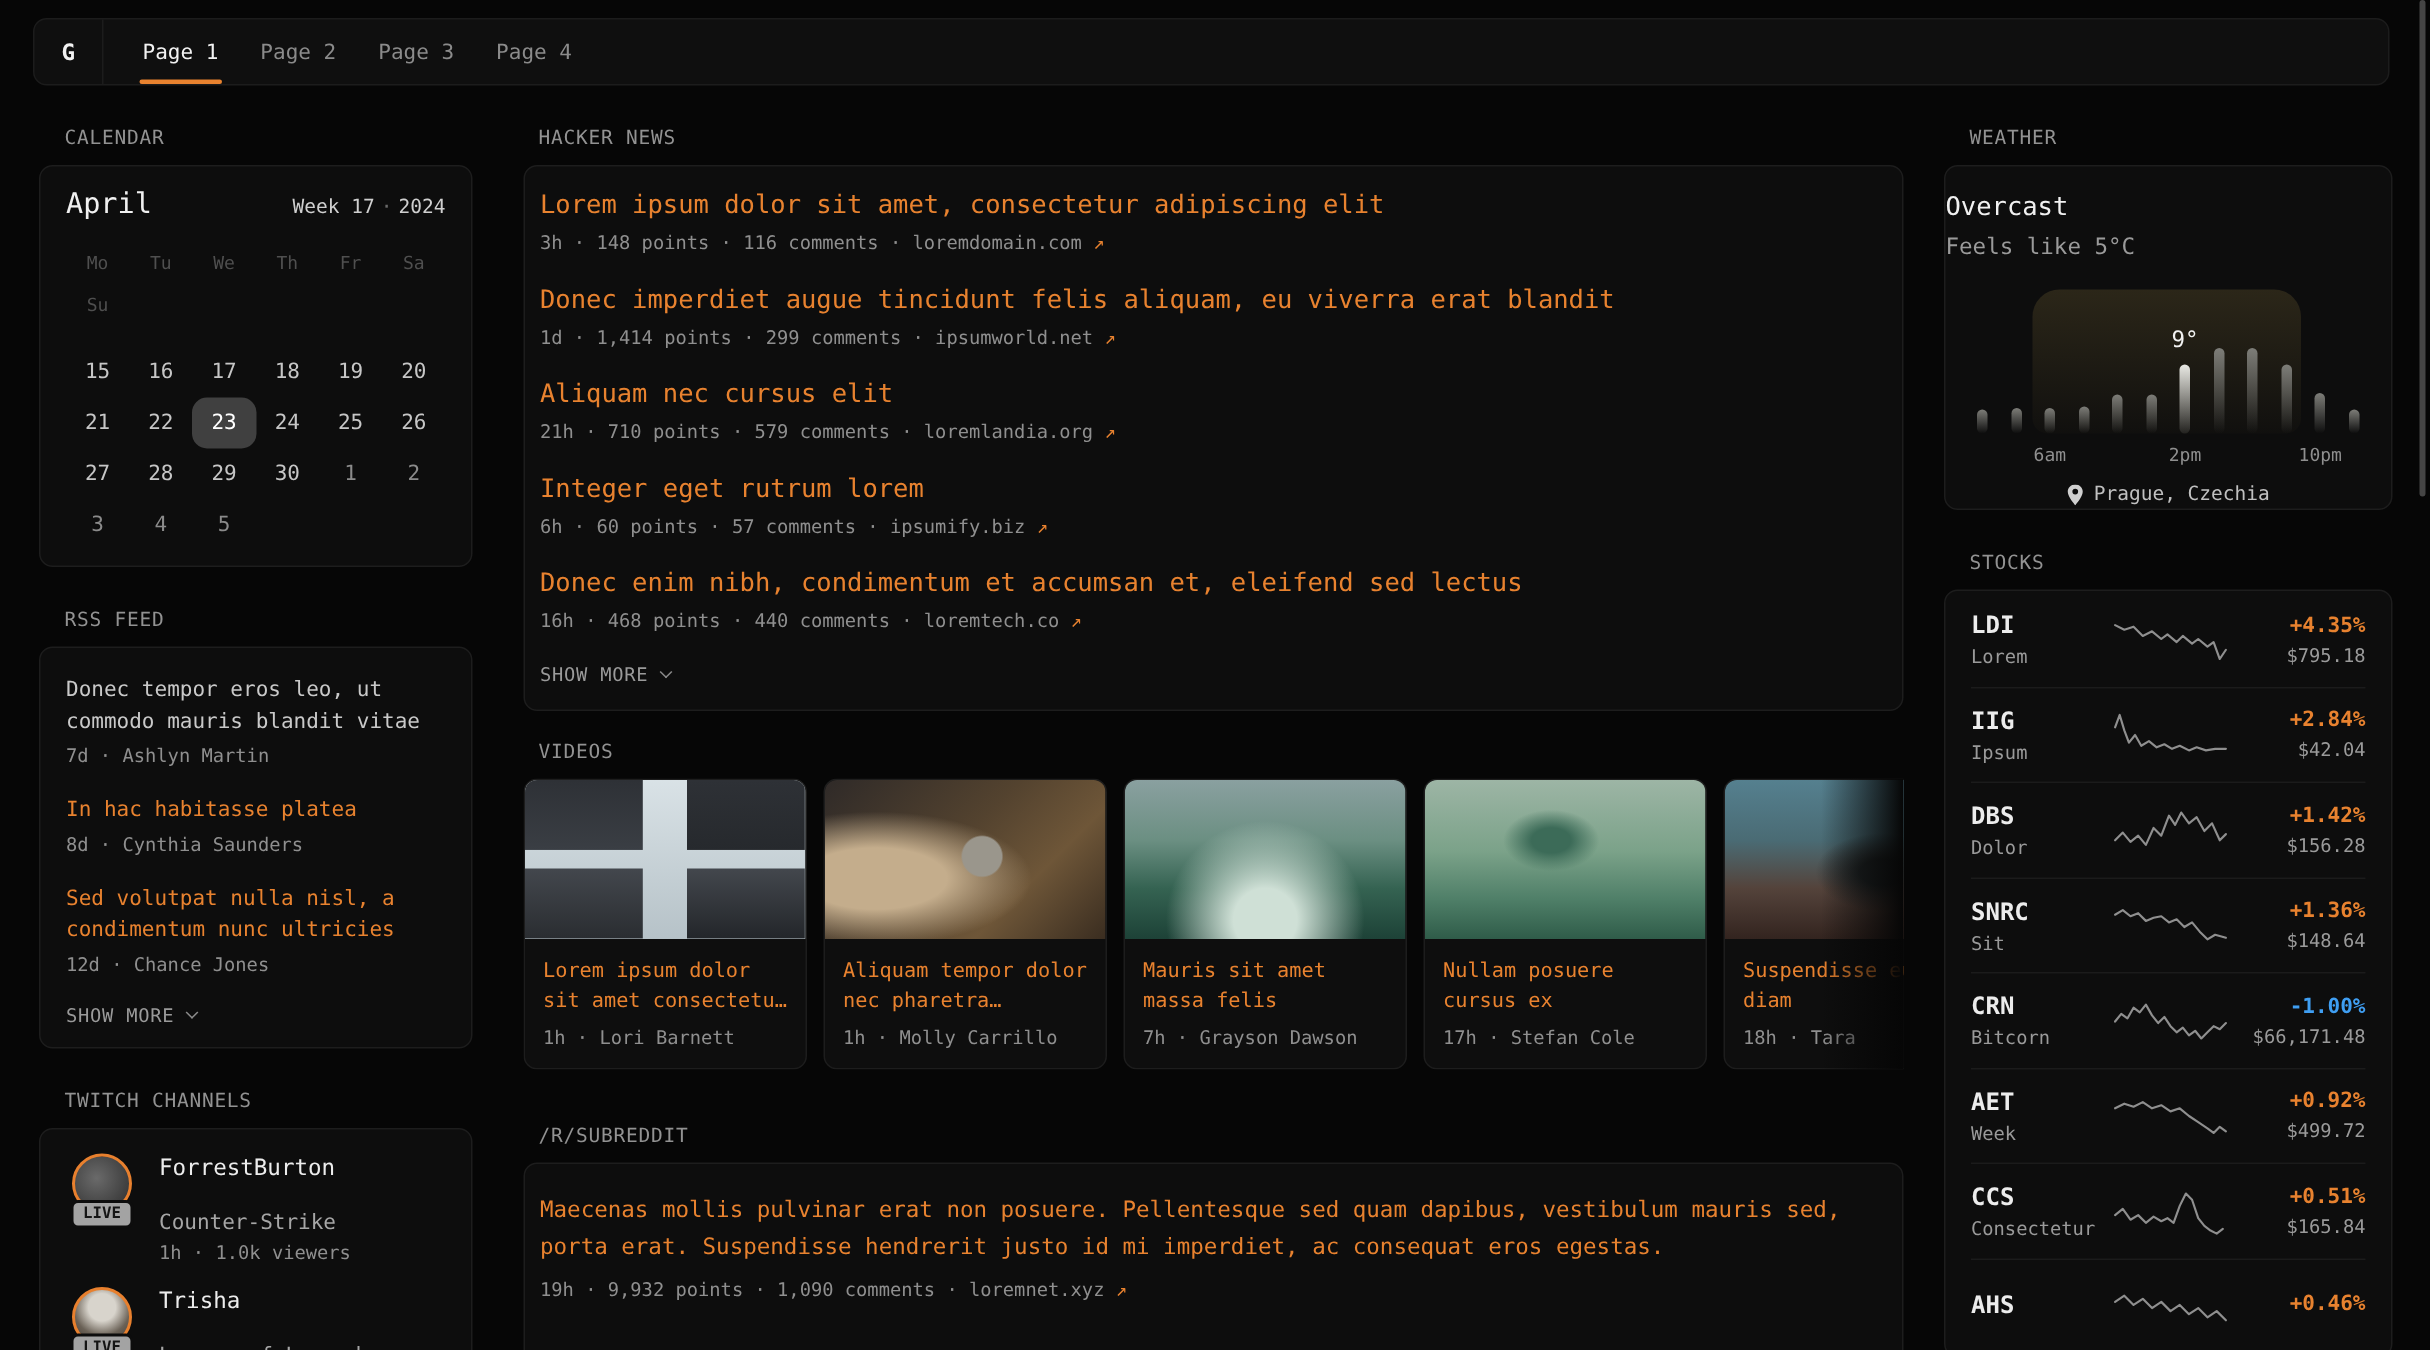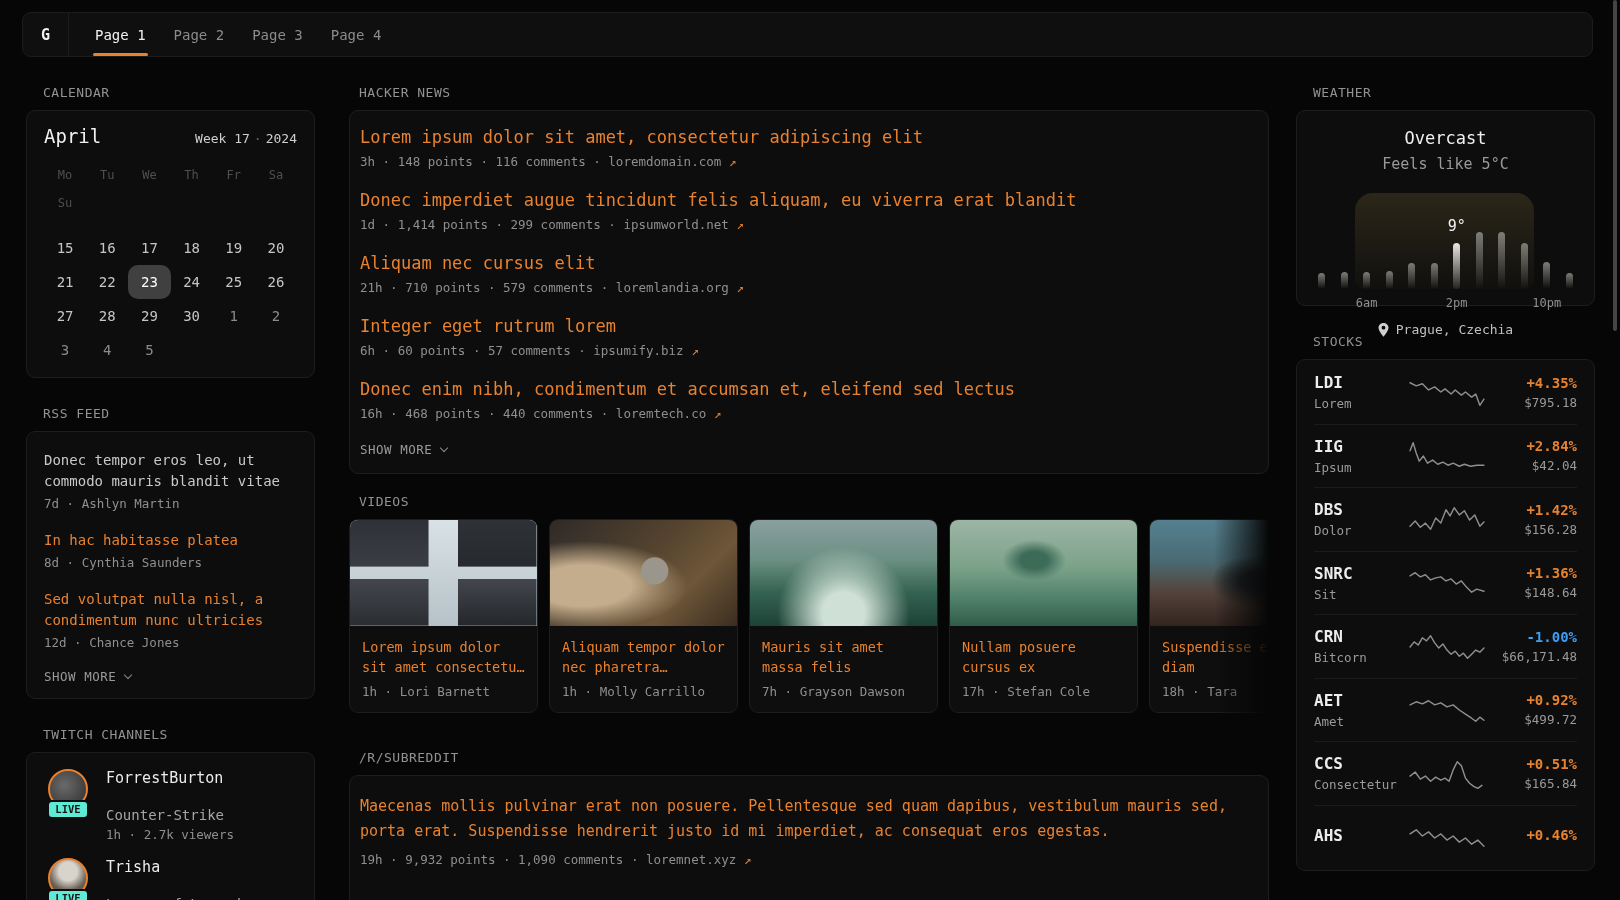--- a/index.html
+++ b/index.html
@@ -58,21 +58,21 @@
   .rss-meta{font-size:12.5px;color:var(--meta);margin-top:4px}
   
   .tw{padding:16px 17px}
   .tw-row{display:flex;margin-bottom:16px}
   .tw-avwrap{width:48px;margin-right:14px;display:flex;flex-direction:column;align-items:center}
   .tw-av{width:40px;height:40px;border-radius:50%;border:2px solid #e8802e;background:#333}
   .tw-row.offline .tw-av{border-color:#4a4a4a}
   .tw-av[data-avatar="forrest"]{background:radial-gradient(circle at 40% 40%,#6a6a6a,#2c2c2c)}
   .tw-av[data-avatar="trisha"]{background:radial-gradient(circle at 50% 32%,#d8d4cc 0 30%,#6b6257 62%,#3a332c)}
   .tw-av[data-avatar="kendall"]{background:radial-gradient(circle at 45% 45%,#e8d9c8 0 35%,#a08868 70%,#5a4a38)}
-  .tw-live{margin-top:-9px;background:#5eead4;color:#151515;font-size:10.5px;font-weight:bold;
+  .tw-live{margin-top:-9px;background:#a3a3a3;color:#151515;font-size:10.5px;font-weight:bold;
     padding:1px 6px 2px;border-radius:5px;border:2px solid var(--cardbg);display:none}
   .tw-live.show{display:block}
   .tw-name{font-size:15px;color:var(--white)}
   .tw-row.offline .tw-name{color:#c9c9c9}
   .tw-game{font-size:14px;color:#a6a6a6;margin-top:20px}
   .tw-meta{font-size:12.5px;color:var(--meta);margin-top:4px}
   
   .hn{padding:16px 10px 16px}
   .hn-item{margin-bottom:21px}
   .hn-title{font-size:17px;color:var(--accent);cursor:pointer}
@@ -102,21 +102,21 @@
   .vthumb[data-thumb="fog"]{background:
       radial-gradient(ellipse at 56% 58%,#1e2324 0 10%,rgba(0,0,0,0) 30%),
       linear-gradient(180deg,#55808f 0%,#4a6b74 38%,#54433b 68%,#33241f 100%)}
   .vtitle{font-size:13.5px;line-height:20px;color:var(--accent);padding:11px 12px 0;min-height:51px}
   .vmeta{font-size:12.5px;color:var(--meta);padding:7px 12px 13px}
   
   .rd{padding:18px 10px;height:160px}
   .rd-title{font-size:15px;line-height:25px;color:var(--accent);cursor:pointer}
   .rd-meta{font-size:12.5px;color:var(--meta);margin-top:8px}
   
-  .wx{padding-top:17px;text-align:center;height:196px}
+  .wx{padding-top:17px;height:230px}
   .w-cond{font-size:17px;color:#f0f0f0}
   .w-feels{font-size:15px;color:#9a9a9a;margin-top:7px}
   .w-chart{position:relative;height:100px;margin:16px 21px 0}
   .w-glow{position:absolute;left:37px;width:179px;top:4px;bottom:0;border-radius:18px 18px 10px 10px;
     background:linear-gradient(180deg,rgba(193,163,82,.17),rgba(193,163,82,.02))}
   .w-bars{position:absolute;left:0;right:0;top:0;bottom:0;display:flex;justify-content:space-between;align-items:flex-end}
   .wb{position:relative;width:7px}
   .wb i{display:block;width:7px;border-radius:4px;background:linear-gradient(180deg,#7d7d78,rgba(50,50,48,0))}
   .wb.current i{background:linear-gradient(180deg,#e9e9e4,rgba(90,89,82,.25))}
   .wb-temp{position:absolute;bottom:100%;left:50%;transform:translateX(-50%);margin-bottom:8px;
@@ -233,21 +233,21 @@
       <div>
 
           <div class="tw-row">
             <div class="tw-avwrap">
               <div class="tw-av" data-avatar="forrest"></div>
               <span class="tw-live show">LIVE</span>
             </div>
             <div>
               <div class="tw-name">ForrestBurton</div>
               <div class="tw-game">Counter-Strike</div>
-              <div class="tw-meta">1h · 2.7k viewers</div>
+              <div class="tw-meta">1h · 1.0k viewers</div>
             </div>
           </div>
 
           <div class="tw-row">
             <div class="tw-avwrap">
               <div class="tw-av" data-avatar="trisha"></div>
               <span class="tw-live show">LIVE</span>
             </div>
             <div>
               <div class="tw-name">Trisha</div>
@@ -522,21 +522,21 @@
           </div>
           <div class="st-right">
             <div class="st-change down">-1.00%</div>
             <div class="st-price">$66,171.48</div>
           </div>
         </div>
 
         <div class="st-row">
           <div class="st-left">
             <div class="st-ticker">AET</div>
-            <div class="st-name">Amet</div>
+            <div class="st-name">Week</div>
           </div>
           <div class="st-spark">
             <svg width="78" height="36" viewBox="0 0 76 34">
               <polyline fill="none" stroke="#8f8f8f" stroke-width="1.4" stroke-linejoin="round" stroke-linecap="round" points="2,12 8,9 14,11 20,8 26,12 32,10 38,14 44,12 50,17 56,21 62,25 66,28 70,24 74,27"></polyline>
             </svg>
           </div>
           <div class="st-right">
             <div class="st-change">+0.92%</div>
             <div class="st-price">$499.72</div>
           </div>

